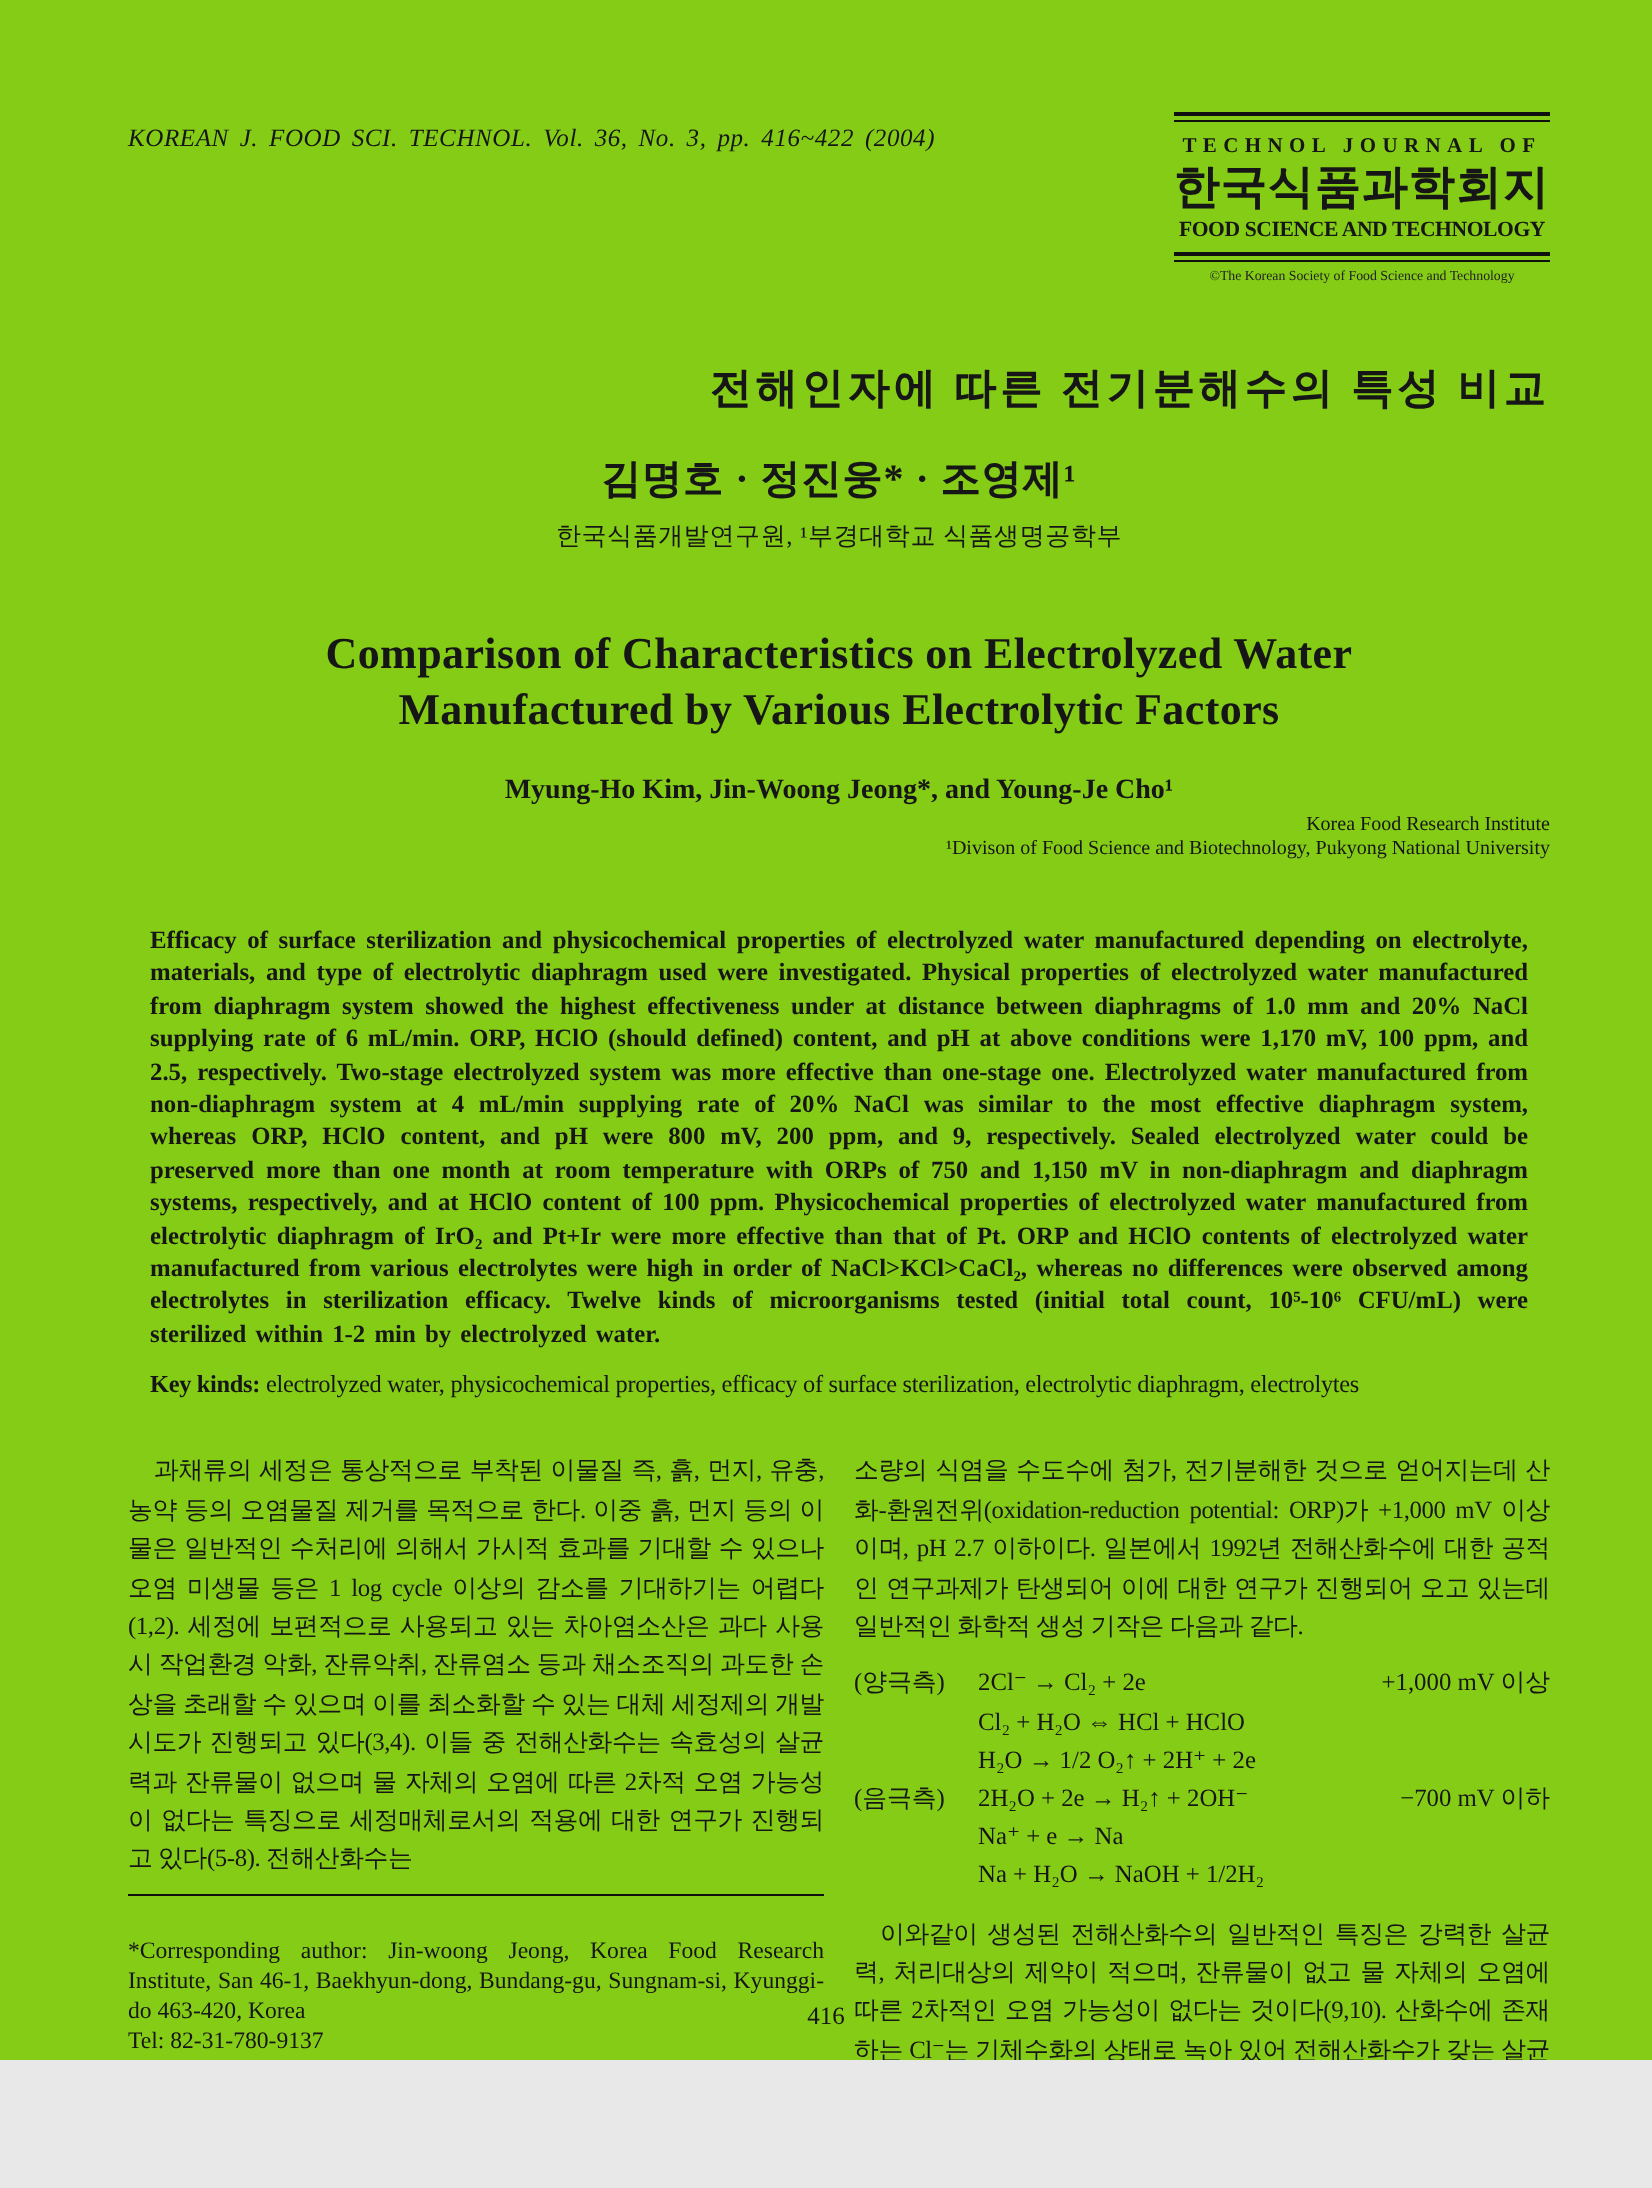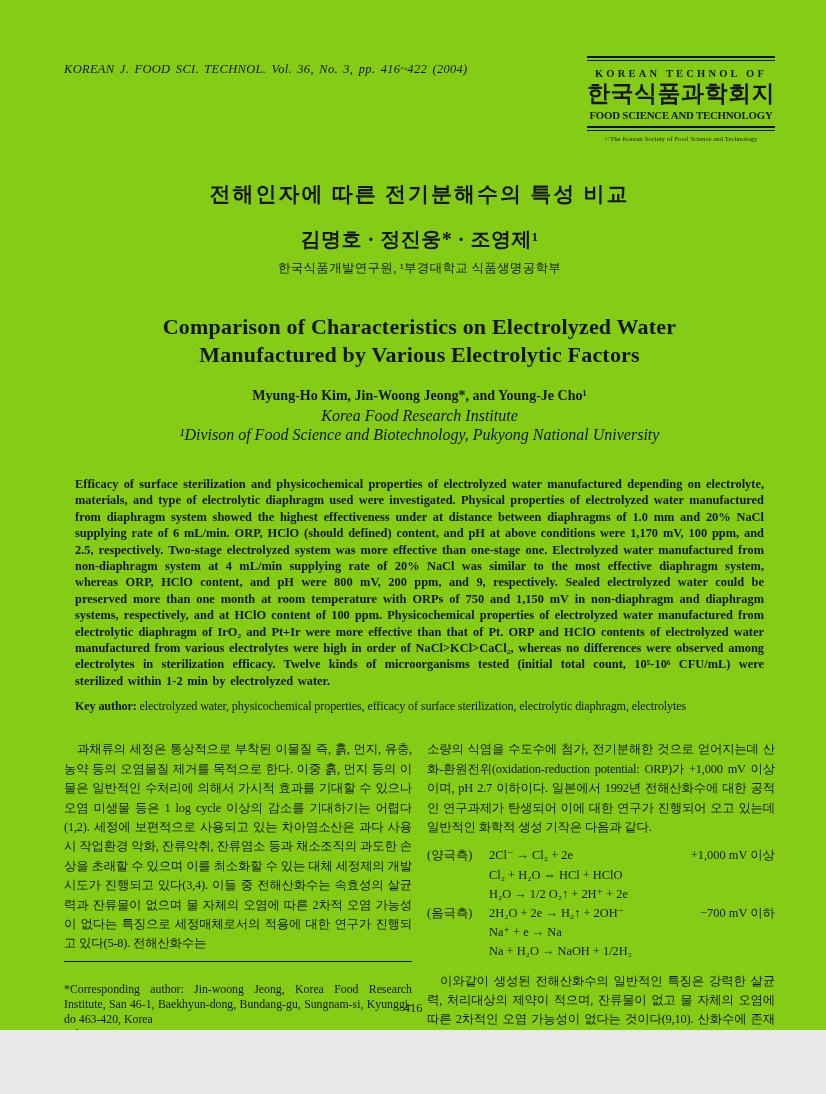--- a/index.html
+++ b/index.html
@@ -23,28 +23,28 @@
   }
   .masthead { width:188px; text-align:center; flex:0 0 auto; }
   .double-rule { height:2px; border-top:2.5px solid #101010; border-bottom:1px solid #101010; }
   .mh-line1 { font-size:10.5px; font-weight:bold; letter-spacing:3.2px; margin-top:7px; white-space:nowrap; }
   .mh-logo  { font-size:23px; font-weight:bold; letter-spacing:.5px; line-height:27px; margin-top:1px;
               font-family:"Liberation Sans","DejaVu Sans",sans-serif; }
   .mh-line2 { font-size:10.8px; font-weight:bold; letter-spacing:-0.2px; margin:2px 0 5px 0; white-space:nowrap; }
   .mh-copy  { font-size:6.9px; margin-top:4px; white-space:nowrap; color:#222; }
 
   
-  .k-title  { margin:38px 0 0 0; text-align:center; font-size:21px; font-weight:bold; letter-spacing:2px; }
+  .k-title  { margin:38px 0 0 0; text-align:right; font-size:21px; font-weight:bold; letter-spacing:2px; }
   .k-authors{ margin-top:18px; text-align:center; font-size:20px; font-weight:bold; letter-spacing:.5px; }
   .k-affil  { margin-top:7px; text-align:center; font-size:12.5px; letter-spacing:.3px; }
 
   .e-title  { margin:36px auto 0 auto; max-width:590px; text-align:center;
               font-size:22px; font-weight:bold; line-height:28px; letter-spacing:.2px; }
   .e-authors{ margin-top:19px; text-align:center; font-size:14px; font-weight:bold; }
-  .e-affil  { margin-top:3px; text-align:center; font-size:16px; font-style:italic; }
+  .e-affil  { margin-top:3px; text-align:right; font-size:10px; }
   .e-affil + .e-affil { margin-top:1px; }
 
   
   .abstract {
     margin:32px 0 0 0; padding:0 11px;
     font-size:12.4px; font-weight:bold; line-height:16.4px;
     text-align:justify; word-spacing:1.5px;
   }
   .keywords { margin:10px 0 0 0; padding:0 11px; font-size:12.2px; letter-spacing:-0.15px; }
   .kw-label { font-weight:bold; }
@@ -72,39 +72,39 @@
 </style>
 </head>
 <body>
 
 <div class="page">
 
   <div class="header-row">
     <div class="journal-ref">KOREAN J. FOOD SCI. TECHNOL. Vol. 36, No. 3, pp. 416~422 (2004)</div>
     <div class="masthead">
       <div class="double-rule"></div>
-      <div class="mh-line1">KOREAN TECHNOL OF</div>
+      <div class="mh-line1">TECHNOL JOURNAL OF</div>
       <div class="mh-logo">한국식품과학회지</div>
       <div class="mh-line2">FOOD SCIENCE AND TECHNOLOGY</div>
       <div class="double-rule"></div>
       <div class="mh-copy">©The Korean Society of Food Science and Technology</div>
     </div>
   </div>
 
   <h1 class="k-title">전해인자에 따른 전기분해수의 특성 비교</h1>
   <div class="k-authors">김명호 · 정진웅* · 조영제¹</div>
   <div class="k-affil">한국식품개발연구원, ¹부경대학교 식품생명공학부</div>
 
   <h2 class="e-title">Comparison of Characteristics on Electrolyzed Water Manufactured by Various Electrolytic Factors</h2>
   <div class="e-authors">Myung-Ho Kim, Jin-Woong Jeong*, and Young-Je Cho¹</div>
   <div class="e-affil">Korea Food Research Institute</div>
   <div class="e-affil">¹Divison of Food Science and Biotechnology, Pukyong National University</div>
 
   <p class="abstract">Efficacy of surface sterilization and physicochemical properties of electrolyzed water manufactured depending on electrolyte, materials, and type of electrolytic diaphragm used were investigated. Physical properties of electrolyzed water manufactured from diaphragm system showed the highest effectiveness under at distance between diaphragms of 1.0 mm and 20% NaCl supplying rate of 6 mL/min. ORP, HClO (should defined) content, and pH at above conditions were 1,170 mV, 100 ppm, and 2.5, respectively. Two-stage electrolyzed system was more effective than one-stage one. Electrolyzed water manufactured from non-diaphragm system at 4 mL/min supplying rate of 20% NaCl was similar to the most effective diaphragm system, whereas ORP, HClO content, and pH were 800 mV, 200 ppm, and 9, respectively. Sealed electrolyzed water could be preserved more than one month at room temperature with ORPs of 750 and 1,150 mV in non-diaphragm and diaphragm systems, respectively, and at HClO content of 100 ppm. Physicochemical properties of electrolyzed water manufactured from electrolytic diaphragm of IrO₂ and Pt+Ir were more effective than that of Pt. ORP and HClO contents of electrolyzed water manufactured from various electrolytes were high in order of NaCl&gt;KCl&gt;CaCl₂, whereas no differences were observed among electrolytes in sterilization efficacy. Twelve kinds of microorganisms tested (initial total count, 10⁵-10⁶ CFU/mL) were sterilized within 1-2 min by electrolyzed water.</p>
-  <p class="keywords"><span class="kw-label">Key author:</span><span> electrolyzed water, physicochemical properties, efficacy of surface sterilization, electrolytic diaphragm, electrolytes</span></p>
+  <p class="keywords"><span class="kw-label">Key kinds:</span><span> electrolyzed water, physicochemical properties, efficacy of surface sterilization, electrolytic diaphragm, electrolytes</span></p>
 
   <div class="columns">
 
     <div class="col col-left">
       <p class="body-par indent">과채류의 세정은 통상적으로 부착된 이물질 즉, 흙, 먼지, 유충, 농약 등의 오염물질 제거를 목적으로 한다. 이중 흙, 먼지 등의 이물은 일반적인 수처리에 의해서 가시적 효과를 기대할 수 있으나 오염 미생물 등은 1 log cycle 이상의 감소를 기대하기는 어렵다(1,2). 세정에 보편적으로 사용되고 있는 차아염소산은 과다 사용시 작업환경 악화, 잔류악취, 잔류염소 등과 채소조직의 과도한 손상을 초래할 수 있으며 이를 최소화할 수 있는 대체 세정제의 개발 시도가 진행되고 있다(3,4). 이들 중 전해산화수는 속효성의 살균력과 잔류물이 없으며 물 자체의 오염에 따른 2차적 오염 가능성이 없다는 특징으로 세정매체로서의 적용에 대한 연구가 진행되고 있다(5-8). 전해산화수는</p>
       <div class="footnote">
         <p class="fn-line fn-addr">*Corresponding author: Jin-woong Jeong, Korea Food Research Institute, San 46-1, Baekhyun-dong, Bundang-gu, Sungnam-si, Kyunggi-do 463-420, Korea</p>
         <p class="fn-line">Tel: 82-31-780-9137</p>
         <p class="fn-line">Fax: 82-31-709-9876</p>
         <p class="fn-line">E-mail: jwjeong@kfri.re.kr</p>

